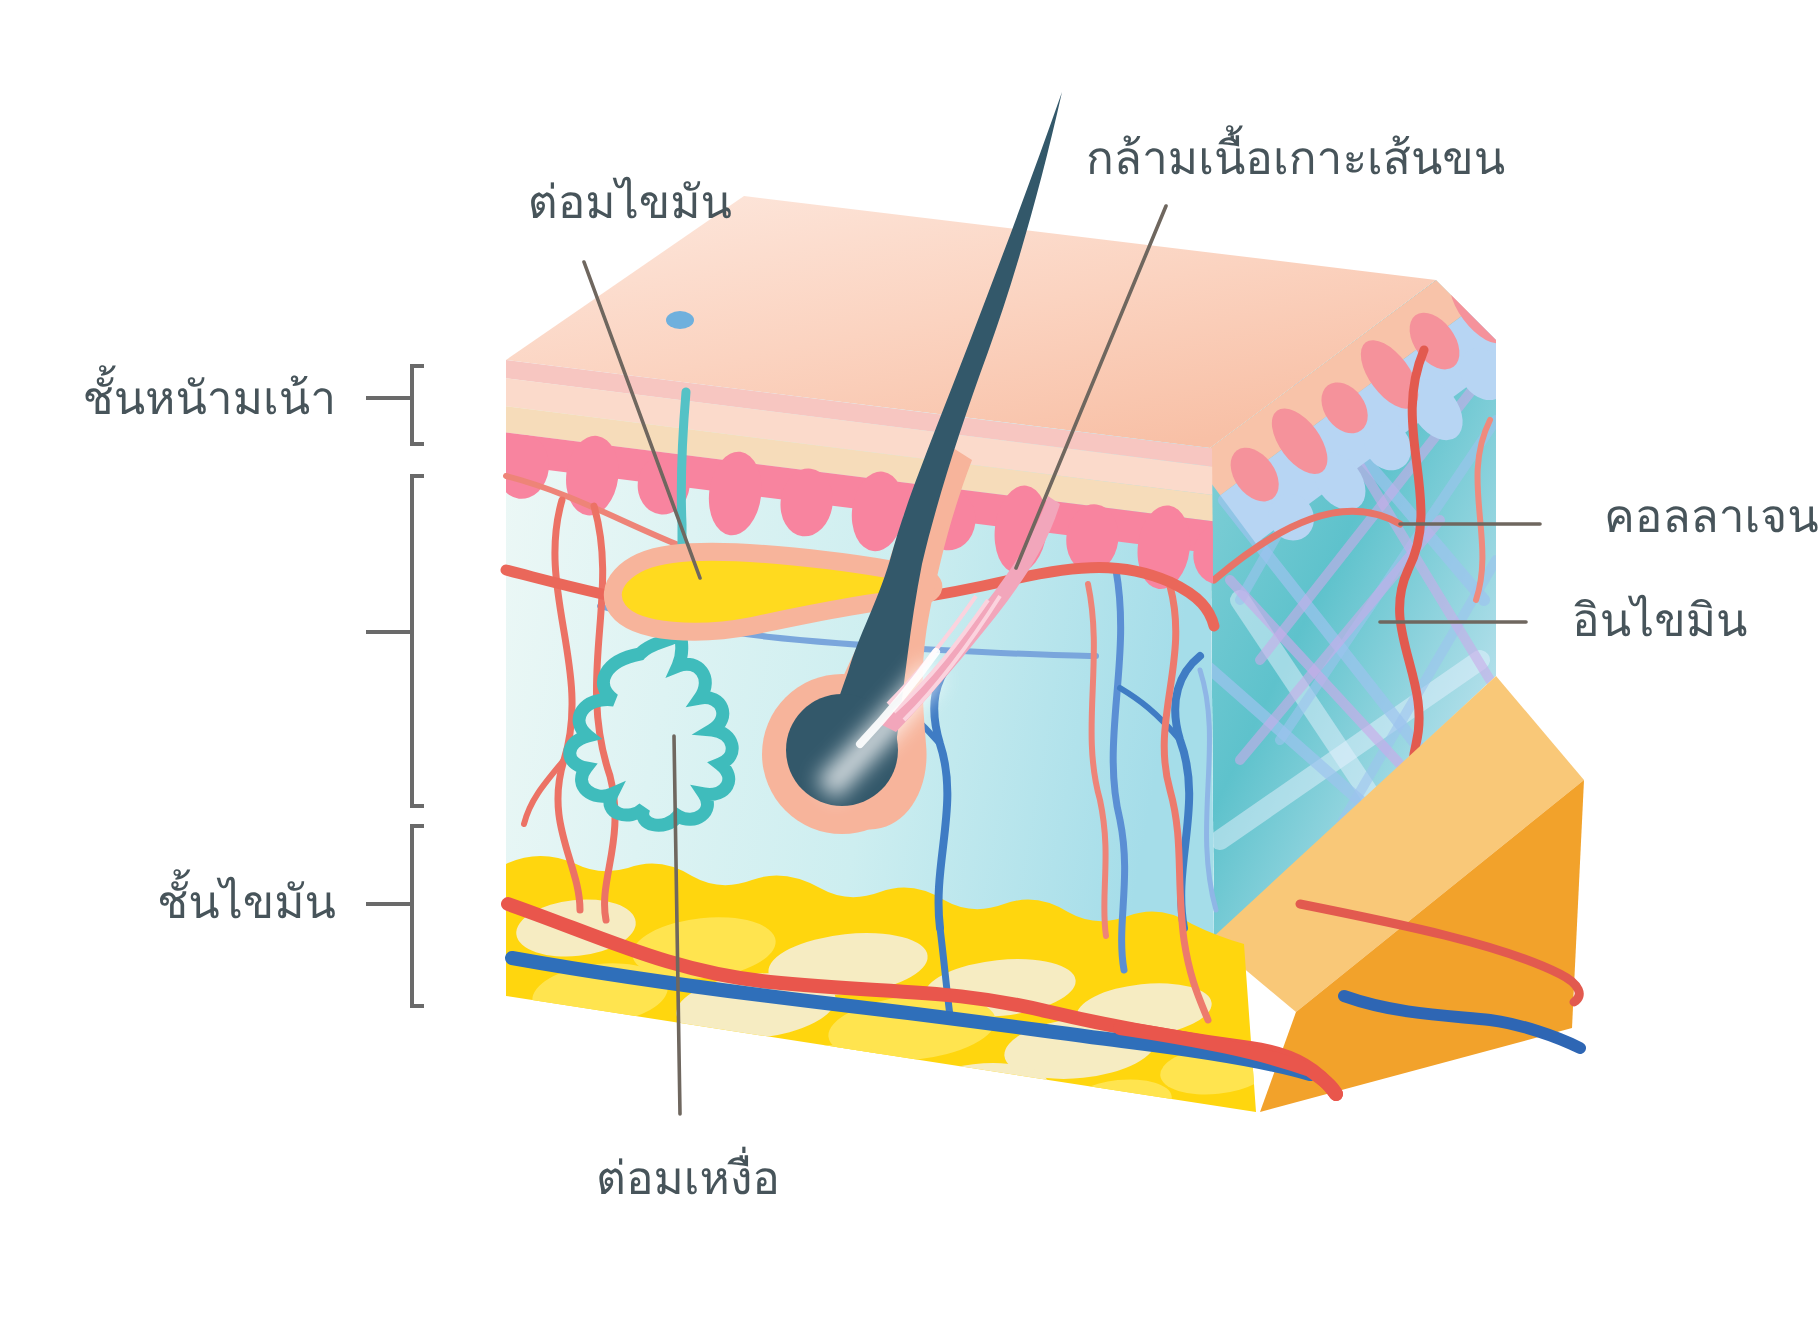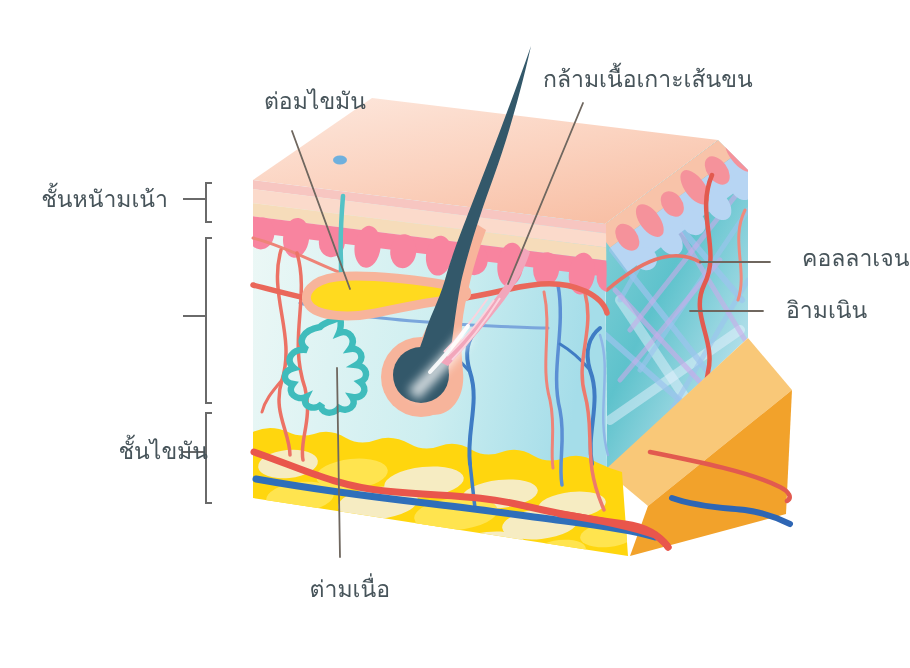--- a/index.html
+++ b/index.html
@@ -205,20 +205,20 @@
     <line x1="183" y1="199" x2="205" y2="199"></line>
     <path d="M212,183 L206,183 L206,222 L212,222"></path>
     <line x1="183" y1="316" x2="205" y2="316"></line>
     <path d="M212,238 L206,238 L206,403 L212,403"></path>
     <line x1="183" y1="452" x2="205" y2="452"></line>
     <path d="M212,413 L206,413 L206,503 L212,503"></path>
   </g>
 </svg>
 
 <div class="lbl right-align" style="left:0;top:184;width:168px;top:184px;">ชั้นหนัามเน้า</div>
-<div class="lbl right-align" style="left:0;width:168px;top:436px;padding-left:40px;">ชั้นไขมัน</div>
+<div class="lbl right-align" style="left:0;width:168px;top:436px;">ชั้นไขมัน</div>
 <div class="lbl center" style="left:240px;width:126px;top:86px;">ต่อมไขมัน</div>
 <div class="lbl" style="left:543px;top:64px;">กล้ามเนื้อเกาะเส้นขน</div>
 <div class="lbl" style="left:786px;top:243px;margin-left:16px;">คอลลาเจน</div>
-<div class="lbl" style="left:786px;top:295px;">อิามเนิน</div>
-<div class="lbl center" style="left:272px;width:118px;top:574px;">ต่ามเนื่อ</div>
+<div class="lbl" style="left:786px;top:295px;">อินไขมิน</div>
+<div class="lbl center" style="left:272px;width:118px;top:574px;">ต่อมเหงื่อ</div>
 
 </div>
 
 </body></html>

